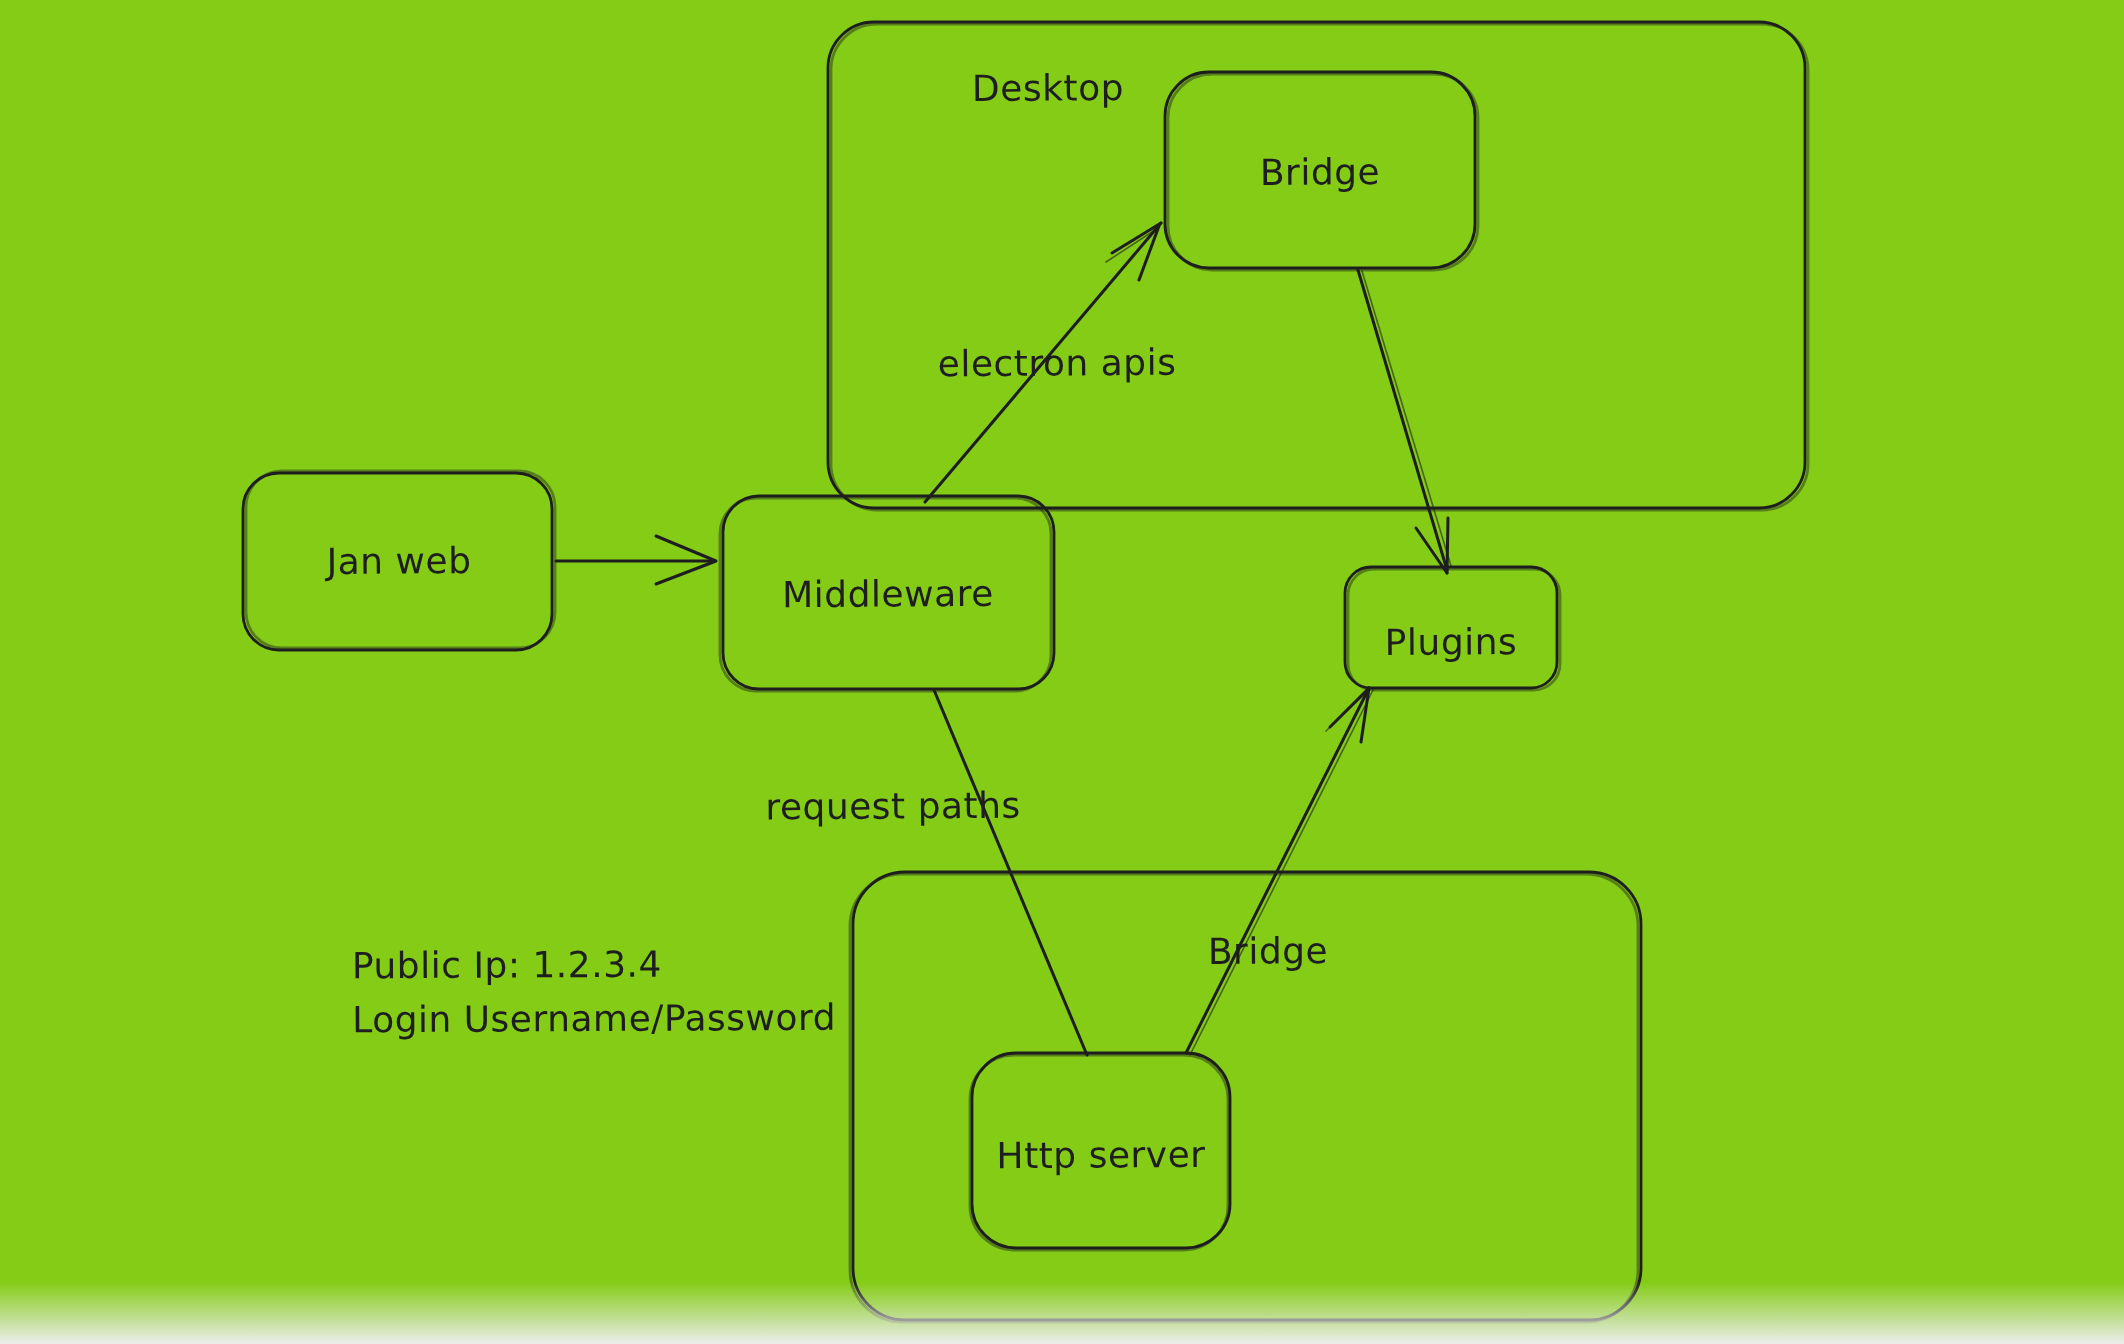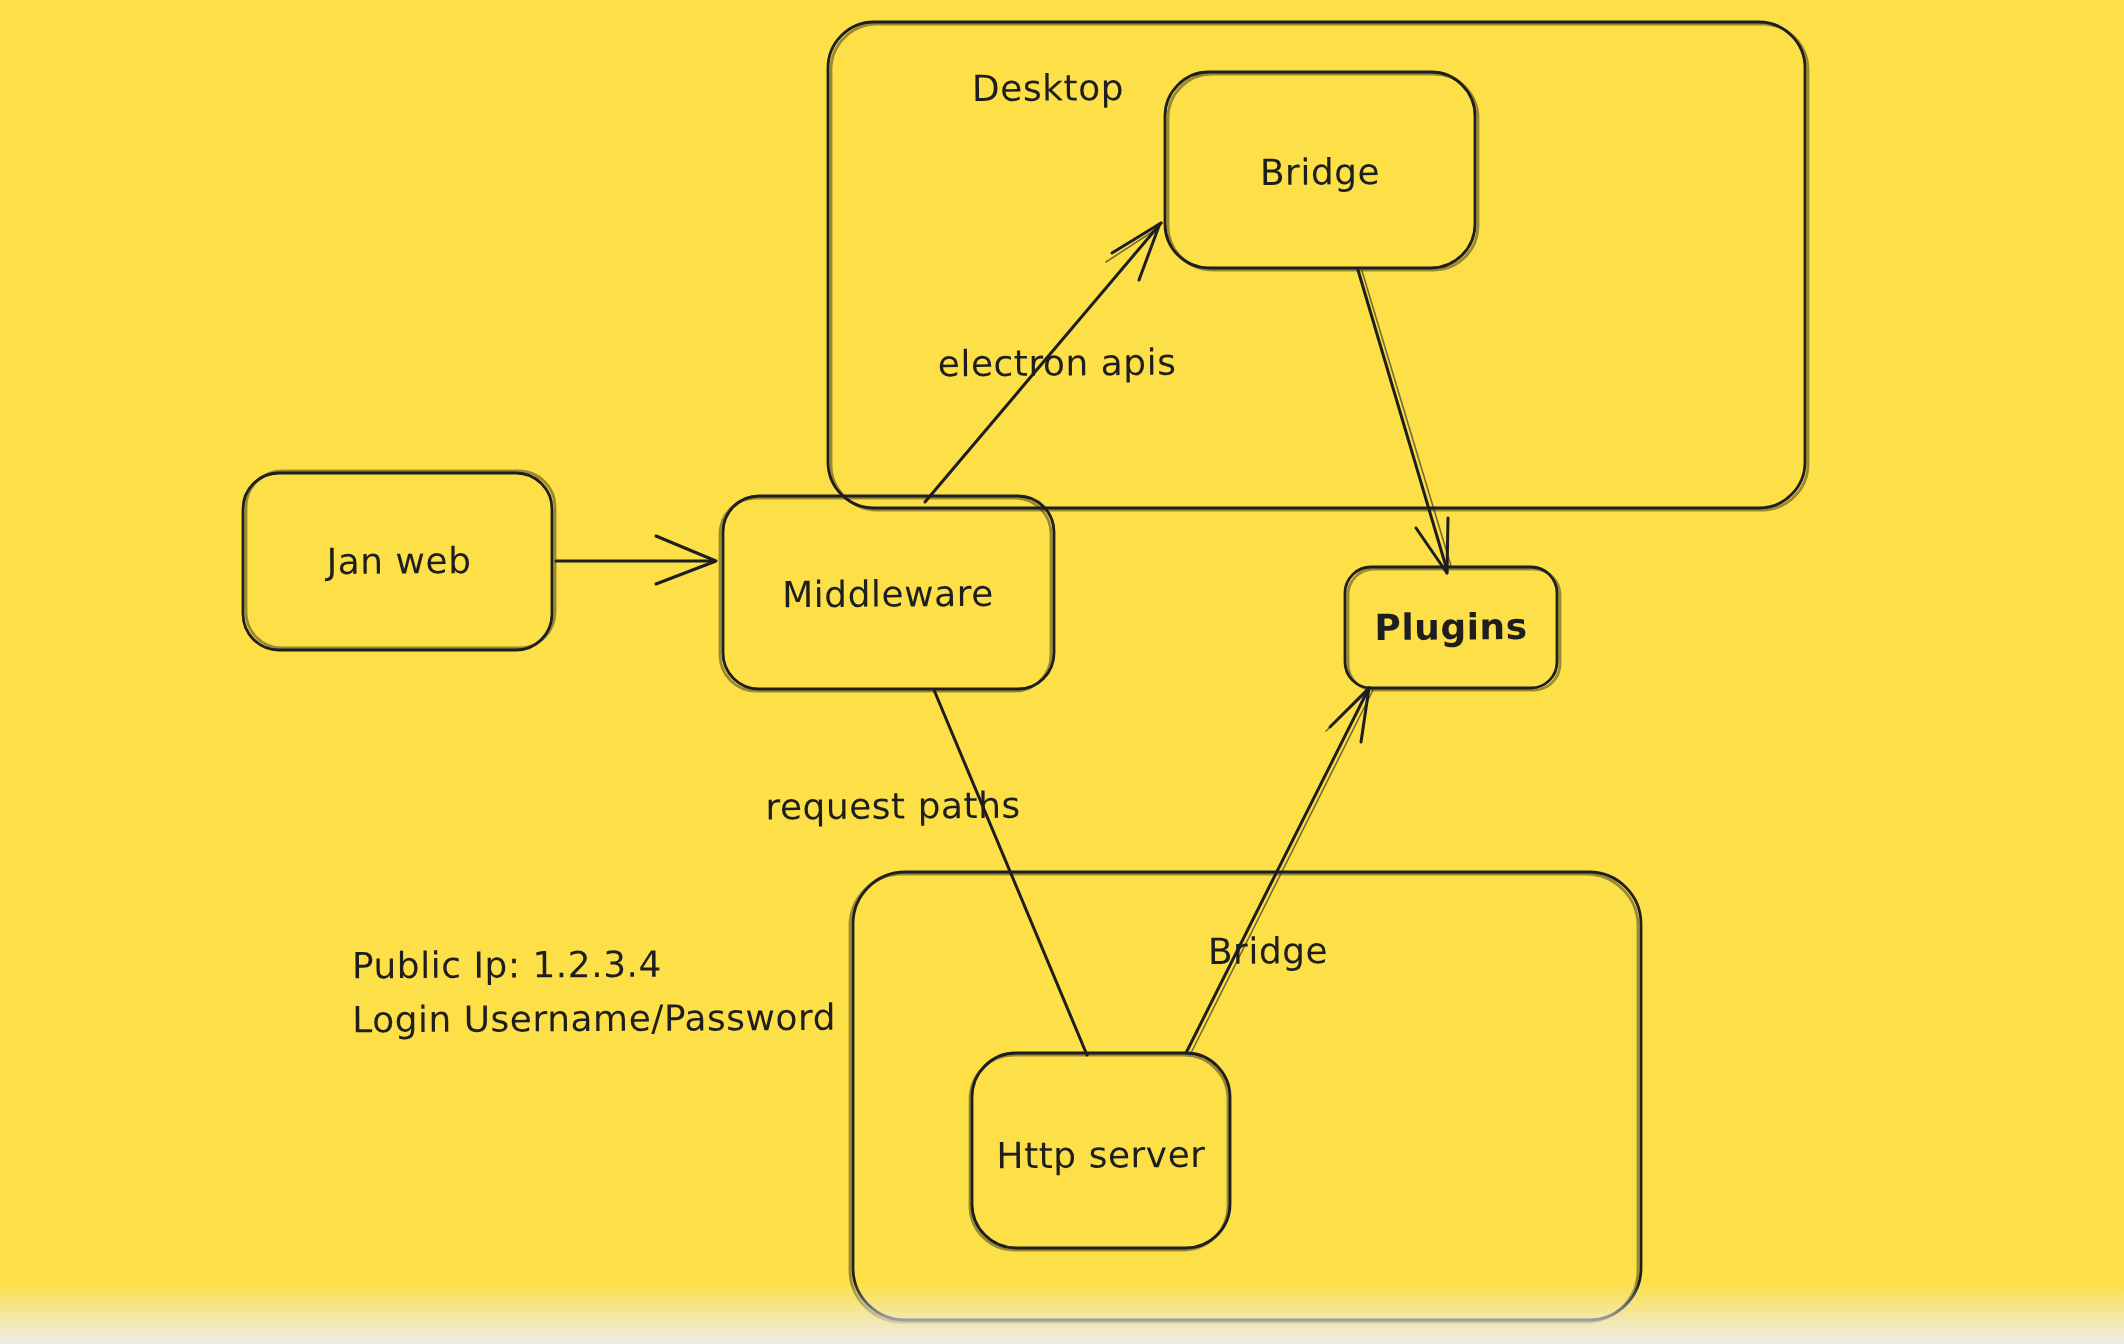--- a/index.html
+++ b/index.html
@@ -1,20 +1,20 @@
 <!DOCTYPE html>
 <html><head>
 <meta charset="utf-8">
 <style>
   html, body { margin: 0; padding: 0; background: #ffffff; }
   .stage {
     position: relative;
     width: 2124px;
     height: 1344px;
-    background: #fde047;
+    background: #84cc16;
     overflow: hidden;
     font-family: "DejaVu Sans", sans-serif;
     color: #1e1e1e;
   }
   .diagram-svg {
     position: absolute;
     left: 0; top: 0;
     width: 2124px; height: 1344px;
   }
   .diagram-svg * { stroke-linecap: round; stroke-linejoin: round; }
@@ -115,21 +115,21 @@
       <line class="edge-echo" x1="1367" y1="692" x2="1326" y2="731"></line>
     </g>
   </svg>
 
   <div class="label" style="left:1048px; top:88px;">Desktop</div>
   <div class="label" style="left:1268px; top:951px;">Bridge</div>
 
   <div class="label" style="left:399px; top:561px;">Jan web</div>
   <div class="label" style="left:888px; top:594px;">Middleware</div>
   <div class="label" style="left:1320px; top:172px;">Bridge</div>
-  <div class="label" style="left:1451px; top:627px;font-weight:bold;">Plugins</div>
+  <div class="label" style="left:1451px; top:642px;">Plugins</div>
   <div class="label" style="left:1101px; top:1155px;">Http server</div>
 
   <div class="label" style="left:1057px; top:363px;">electron apis</div>
   <div class="label" style="left:893px; top:806px;">request paths</div>
 
   <div class="annotation" style="left:352px; top:938px;">
     <div>Public Ip: 1.2.3.4</div>
     <div>Login Username/Password</div>
   </div>
 

